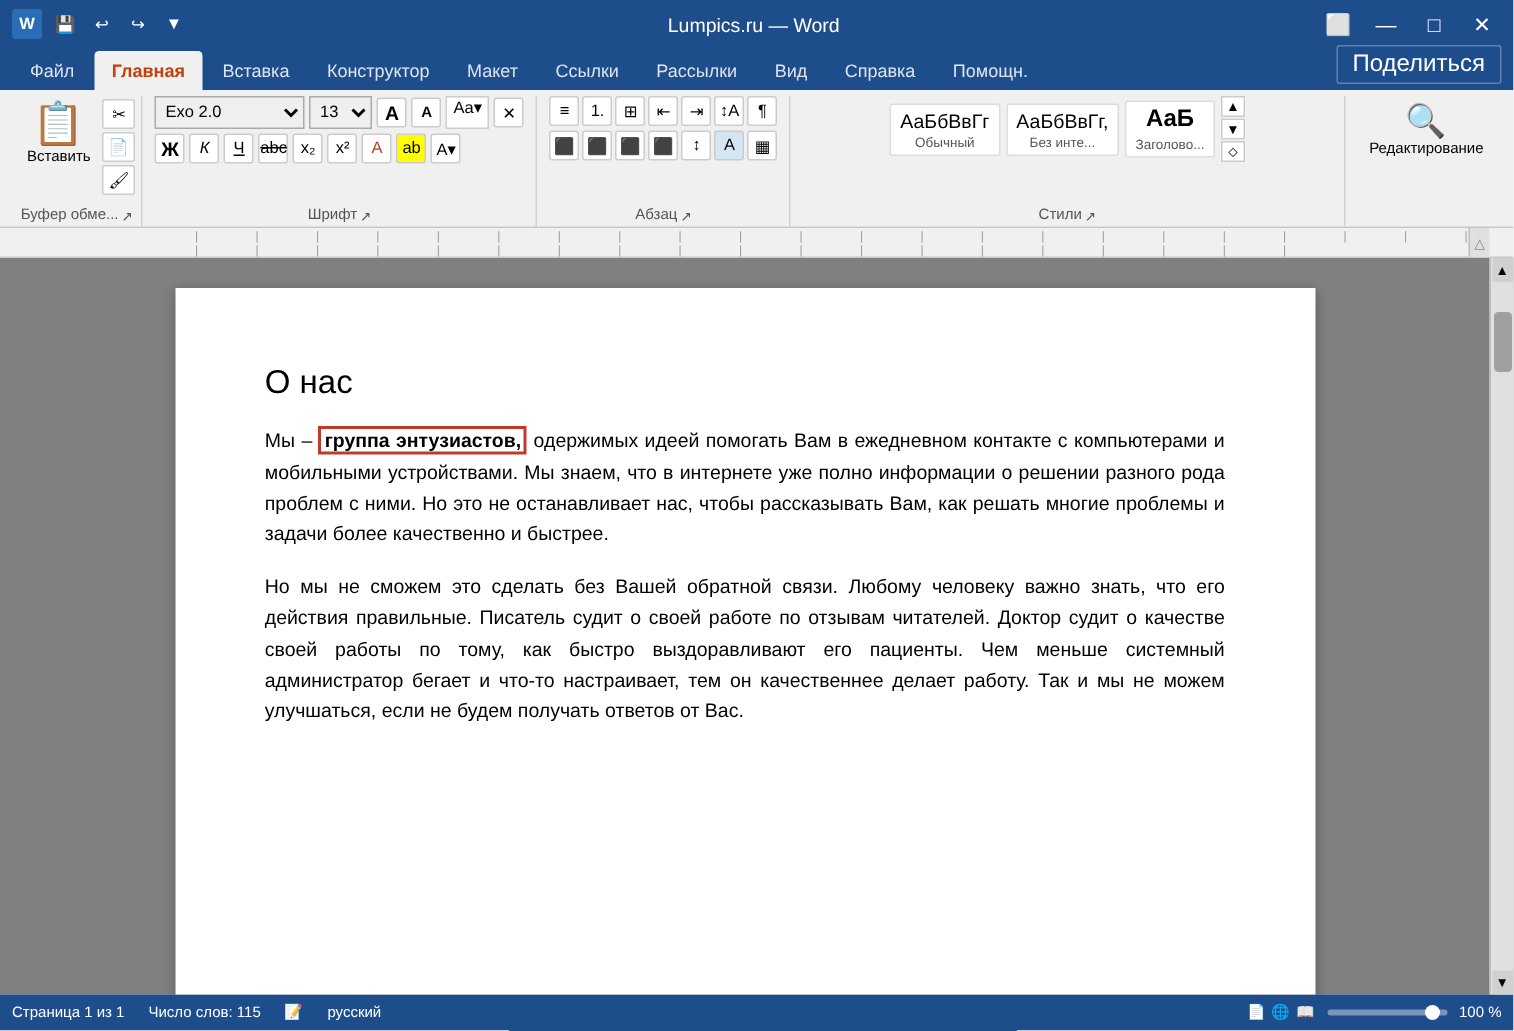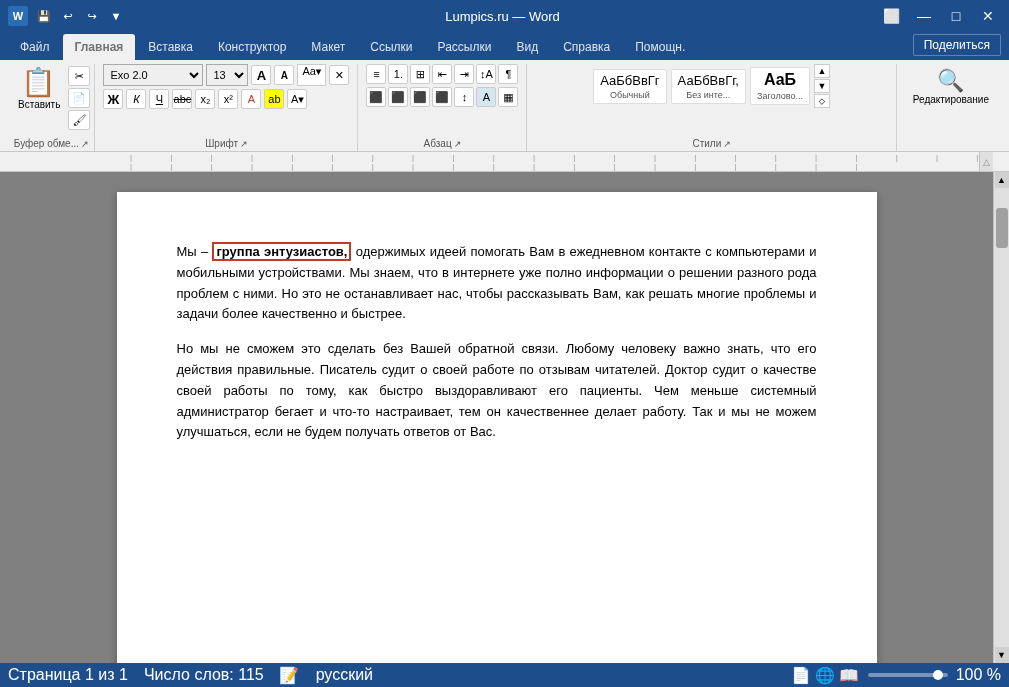--- a/index.html
+++ b/index.html
@@ -39,21 +39,21 @@
       display: flex;
       align-items: center;
       cursor: pointer;
       font-size: 12px;
       color: rgba(255,255,255,0.85);
       border-radius: 3px 3px 0 0;
       margin-right: 1px;
     }
     .ribbon-tab.active {
       background: #f0f0f0;
-      color: #737373;
+      color: #c2410c;
       font-weight: bold;
     }
 
     
     .ribbon {
       background: #f0f0f0;
       border-bottom: 1px solid #c8c8c8;
       display: flex;
       align-items: stretch;
       padding: 4px 4px 0;
@@ -236,21 +236,21 @@
     }
 
     
     .status-bar {
       background: #1e4d8c;
       height: 24px;
       display: flex;
       align-items: center;
       padding: 0 8px;
       color: white;
-      font-size: 16px;
+      font-size: 10px;
       gap: 16px;
     }
     .status-right {
       margin-left: auto;
       display: flex;
       align-items: center;
       gap: 8px;
     }
     .zoom-slider {
       width: 80px;
@@ -269,21 +269,21 @@
       right: 5px;
     }
 
     .share-btn {
       background: #1e4d8c;
       color: white;
       border: 1px solid rgba(255,255,255,0.3);
       padding: 3px 10px;
       border-radius: 2px;
       cursor: pointer;
-      font-size: 12px;
+      font-size: 16px;
     }
   </style>
 </head>
 <body>
 
 <div class="title-bar">
   <div class="title-bar-left">
     <div class="title-icon">W</div>
     <div class="quick-access">
       <div class="qa-btn">💾</div>
@@ -448,20 +448,21 @@
   <div style="position:absolute; right:16px; top:0; bottom:0; display:flex; align-items:center;">
     <div style="width:14px; height:100%; background:#e0e0e0; border-left:1px solid #c0c0c0; cursor:pointer; display:flex; align-items:center; justify-content:center; font-size:9px;">△</div>
   </div>
 </div>
 
 <div class="doc-container">
   <div class="doc-scroll-area">
     <div class="doc-page">
 
 
+      <h1 class="page-heading">О нас</h1>
 
       <p class="page-para">
         <span>Мы – </span><span class="highlighted-phrase">группа энтузиастов,</span><span> одержимых идеей помогать Вам в ежедневном контакте с компьютерами и мобильными устройствами. Мы знаем, что в интернете уже полно информации о решении разного рода проблем с ними. Но это не останавливает нас, чтобы рассказывать Вам, как решать многие проблемы и задачи более качественно и быстрее.</span>
       </p>
 
       <p class="page-para">Но мы не сможем это сделать без Вашей обратной связи. Любому человеку важно знать, что его действия правильные. Писатель судит о своей работе по отзывам читателей. Доктор судит о качестве своей работы по тому, как быстро выздоравливают его пациенты. Чем меньше системный администратор бегает и что-то настраивает, тем он качественнее делает работу. Так и мы не можем улучшаться, если не будем получать ответов от Вас.</p>
 
     </div>
   </div>
   <div class="scrollbar-v">

